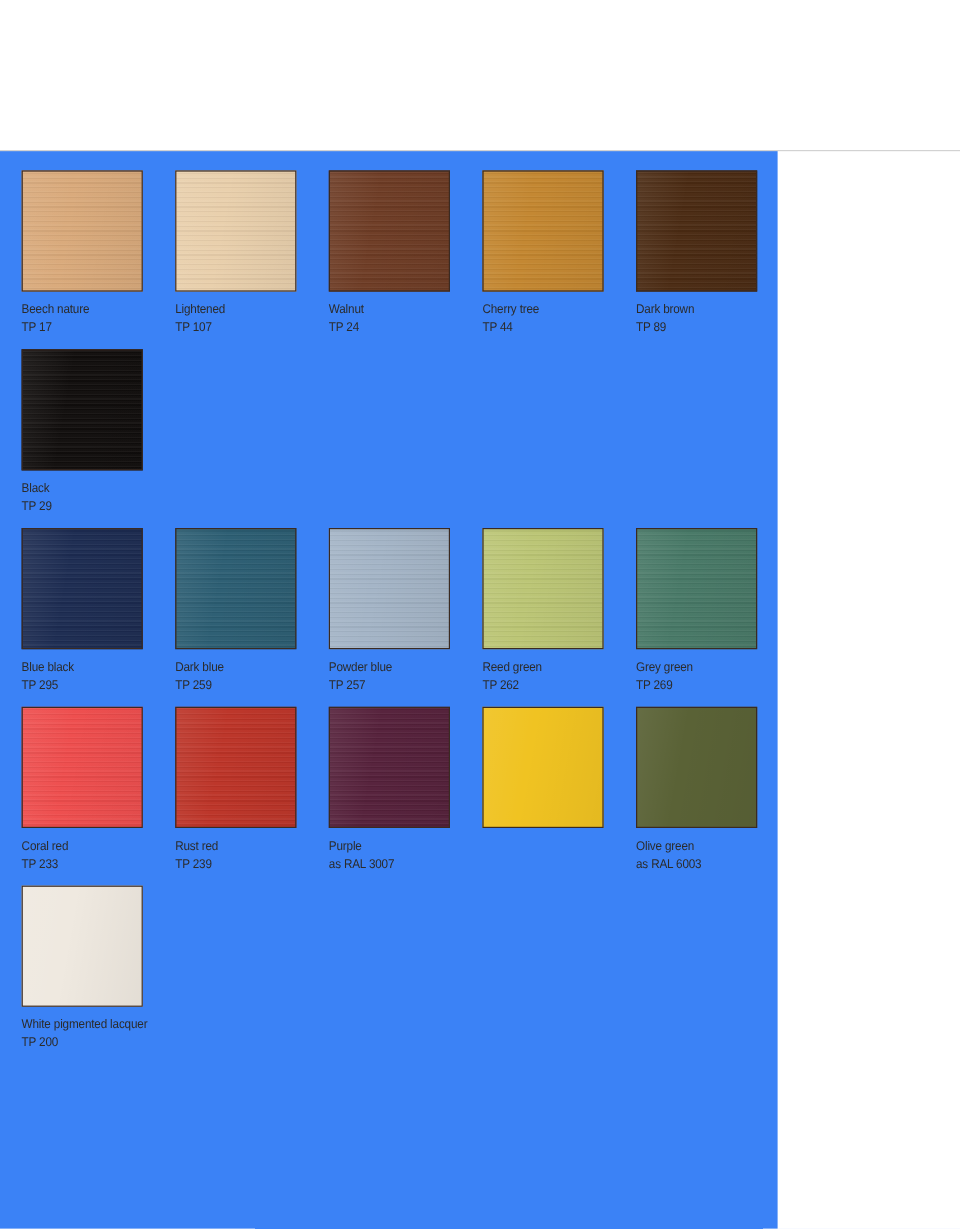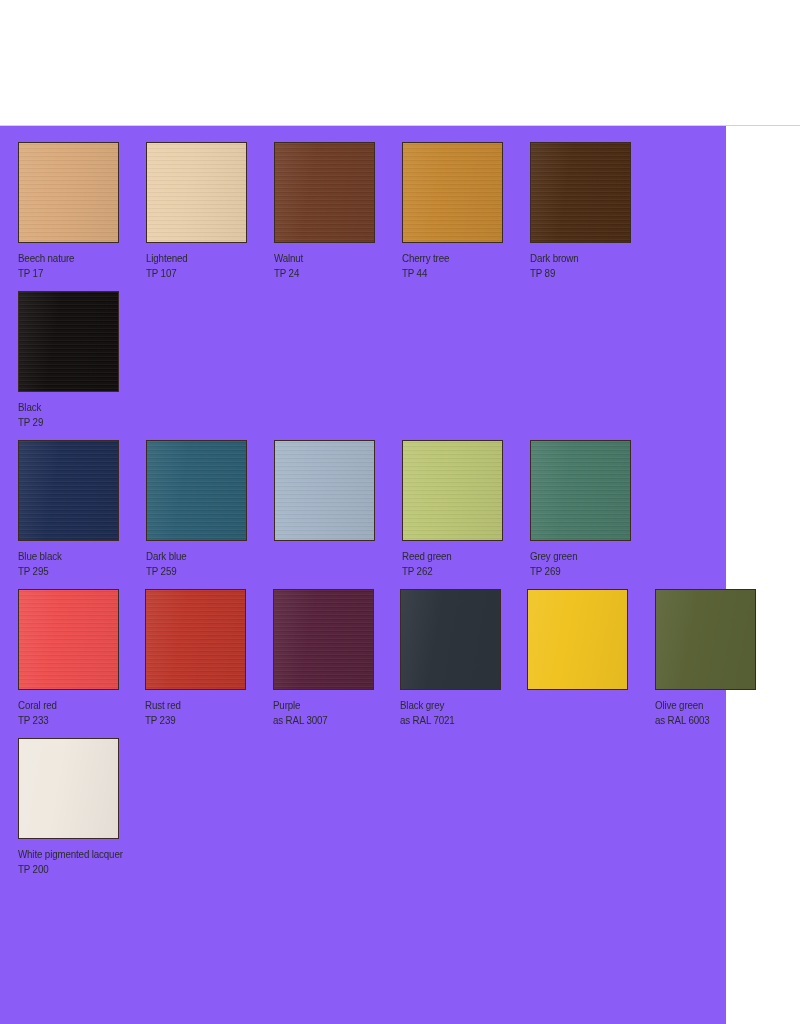--- a/index.html
+++ b/index.html
@@ -10,23 +10,23 @@
   body {
     width: 800px;
     height: 1024px;
     font-family: "Liberation Sans", "DejaVu Sans", sans-serif;
     overflow: hidden;
     position: relative;
   }
 
   #page {
     position: relative;
-    width: 726px;
+    width: 648px;
     height: 1024px;
-    background: #8b5cf6;
+    background: #3b82f6;
   }
 
   
   .header-band {
     position: absolute;
     left: 0;
     top: 0;
     width: 800px;
     height: 125px;
     background: #ffffff;
@@ -213,20 +213,24 @@
           <div class="labels">
             <span class="label-name">Dark blue</span>
             <span class="label-code">TP 259</span>
           </div>
         </div>
         <div class="swatch-cell">
           <div class="chip" style="background-color: rgb(163, 180, 198);">
             <div class="grain"></div>
             <div class="sheen"></div>
           </div>
+          <div class="labels">
+            <span class="label-name">Powder blue</span>
+            <span class="label-code">TP 257</span>
+          </div>
         </div>
         <div class="swatch-cell">
           <div class="chip" style="background-color: rgb(187, 197, 116);">
             <div class="grain"></div>
             <div class="sheen"></div>
           </div>
           <div class="labels">
             <span class="label-name">Reed green</span>
             <span class="label-code">TP 262</span>
           </div>
@@ -267,30 +271,20 @@
           <div class="chip" style="background-color: rgb(85, 32, 58);">
             <div class="grain"></div>
             <div class="sheen"></div>
           </div>
           <div class="labels">
             <span class="label-name">Purple</span>
             <span class="label-code">as RAL 3007</span>
           </div>
         </div>
         <div class="swatch-cell">
-          <div class="chip flat" style="background-color: rgb(45, 52, 60);">
-            <div class="grain"></div>
-            <div class="sheen"></div>
-          </div>
-          <div class="labels">
-            <span class="label-name">Black grey</span>
-            <span class="label-code">as RAL 7021</span>
-          </div>
-        </div>
-        <div class="swatch-cell">
           <div class="chip flat" style="background-color: rgb(240, 195, 34);">
             <div class="grain"></div>
             <div class="sheen"></div>
           </div>
         </div>
         <div class="swatch-cell">
           <div class="chip flat" style="background-color: rgb(90, 98, 54);">
             <div class="grain"></div>
             <div class="sheen"></div>
           </div>

